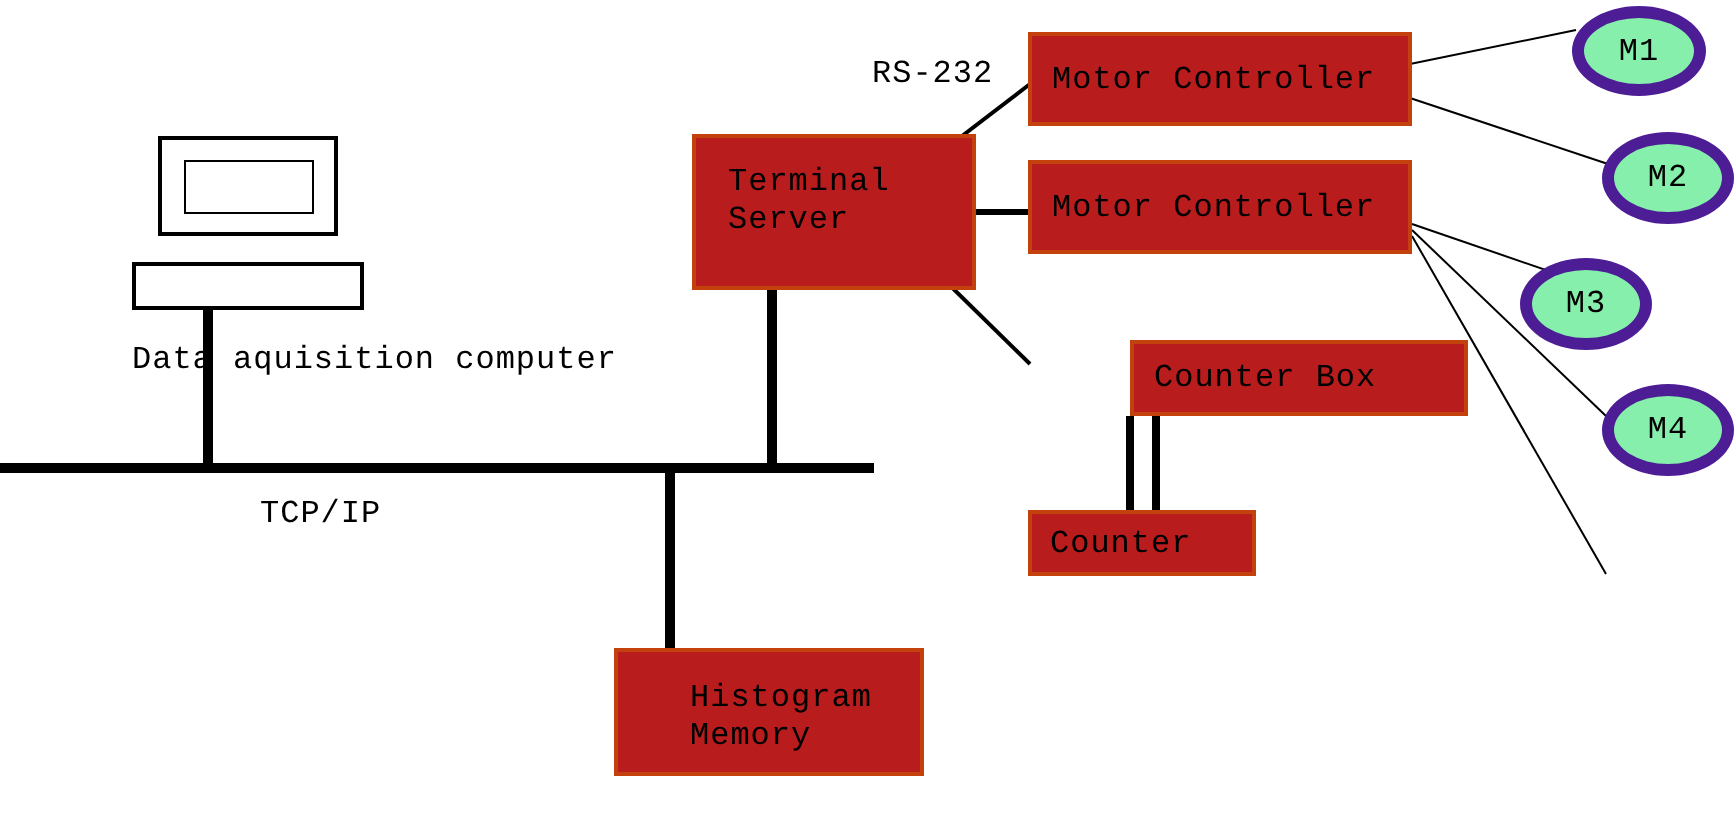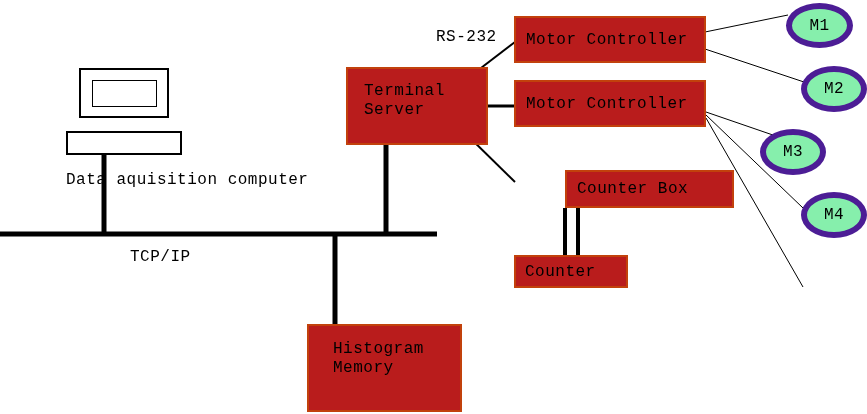--- a/index.html
+++ b/index.html
@@ -103,21 +103,21 @@
     <span>Motor Controller</span>
   </div>
 
   <div class="box vcenter" style="left:521px; top:170px; width:169px; height:38px; padding-left:10px;margin-left:44px;">
     <span>Counter Box</span>
   </div>
   <div class="box vcenter" style="left:514px; top:255px; width:114px; height:33px; padding-left:9px;">
     <span>Counter</span>
   </div>
 
-  <div class="box twoline" style="left:283px; top:324px; width:155px; height:88px; padding:14px 0 0 24px;">
+  <div class="box twoline" style="left:283px; top:324px; width:155px; height:64px; padding:14px 0 0 36px;">
     <div>Histogram</div>
     <div>Memory</div>
   </div>
 
   <div class="motor" style="left:786px; top:3px; width:67px; height:45px;">
     <span>M1</span>
   </div>
   <div class="motor" style="left:801px; top:66px;">
     <span>M2</span>
   </div>

